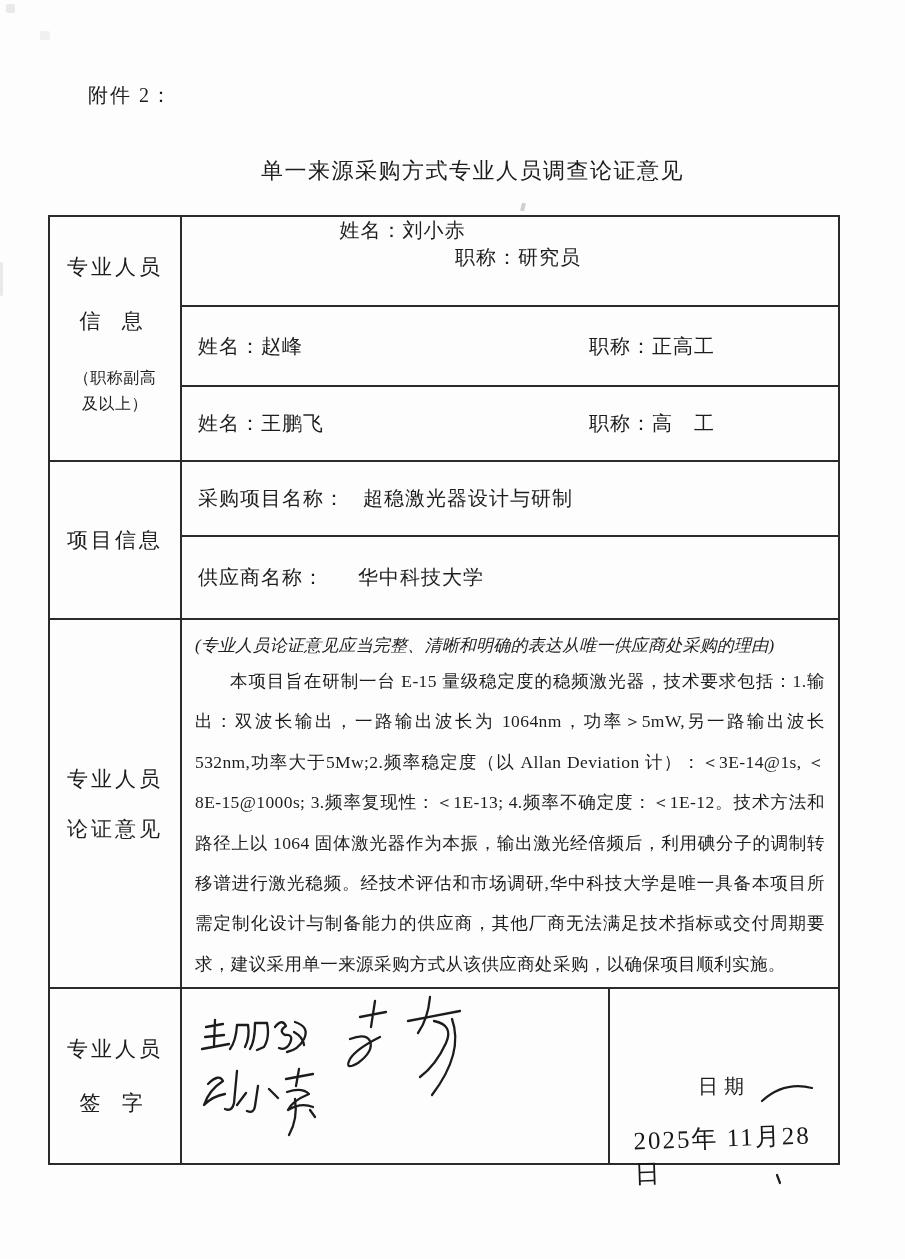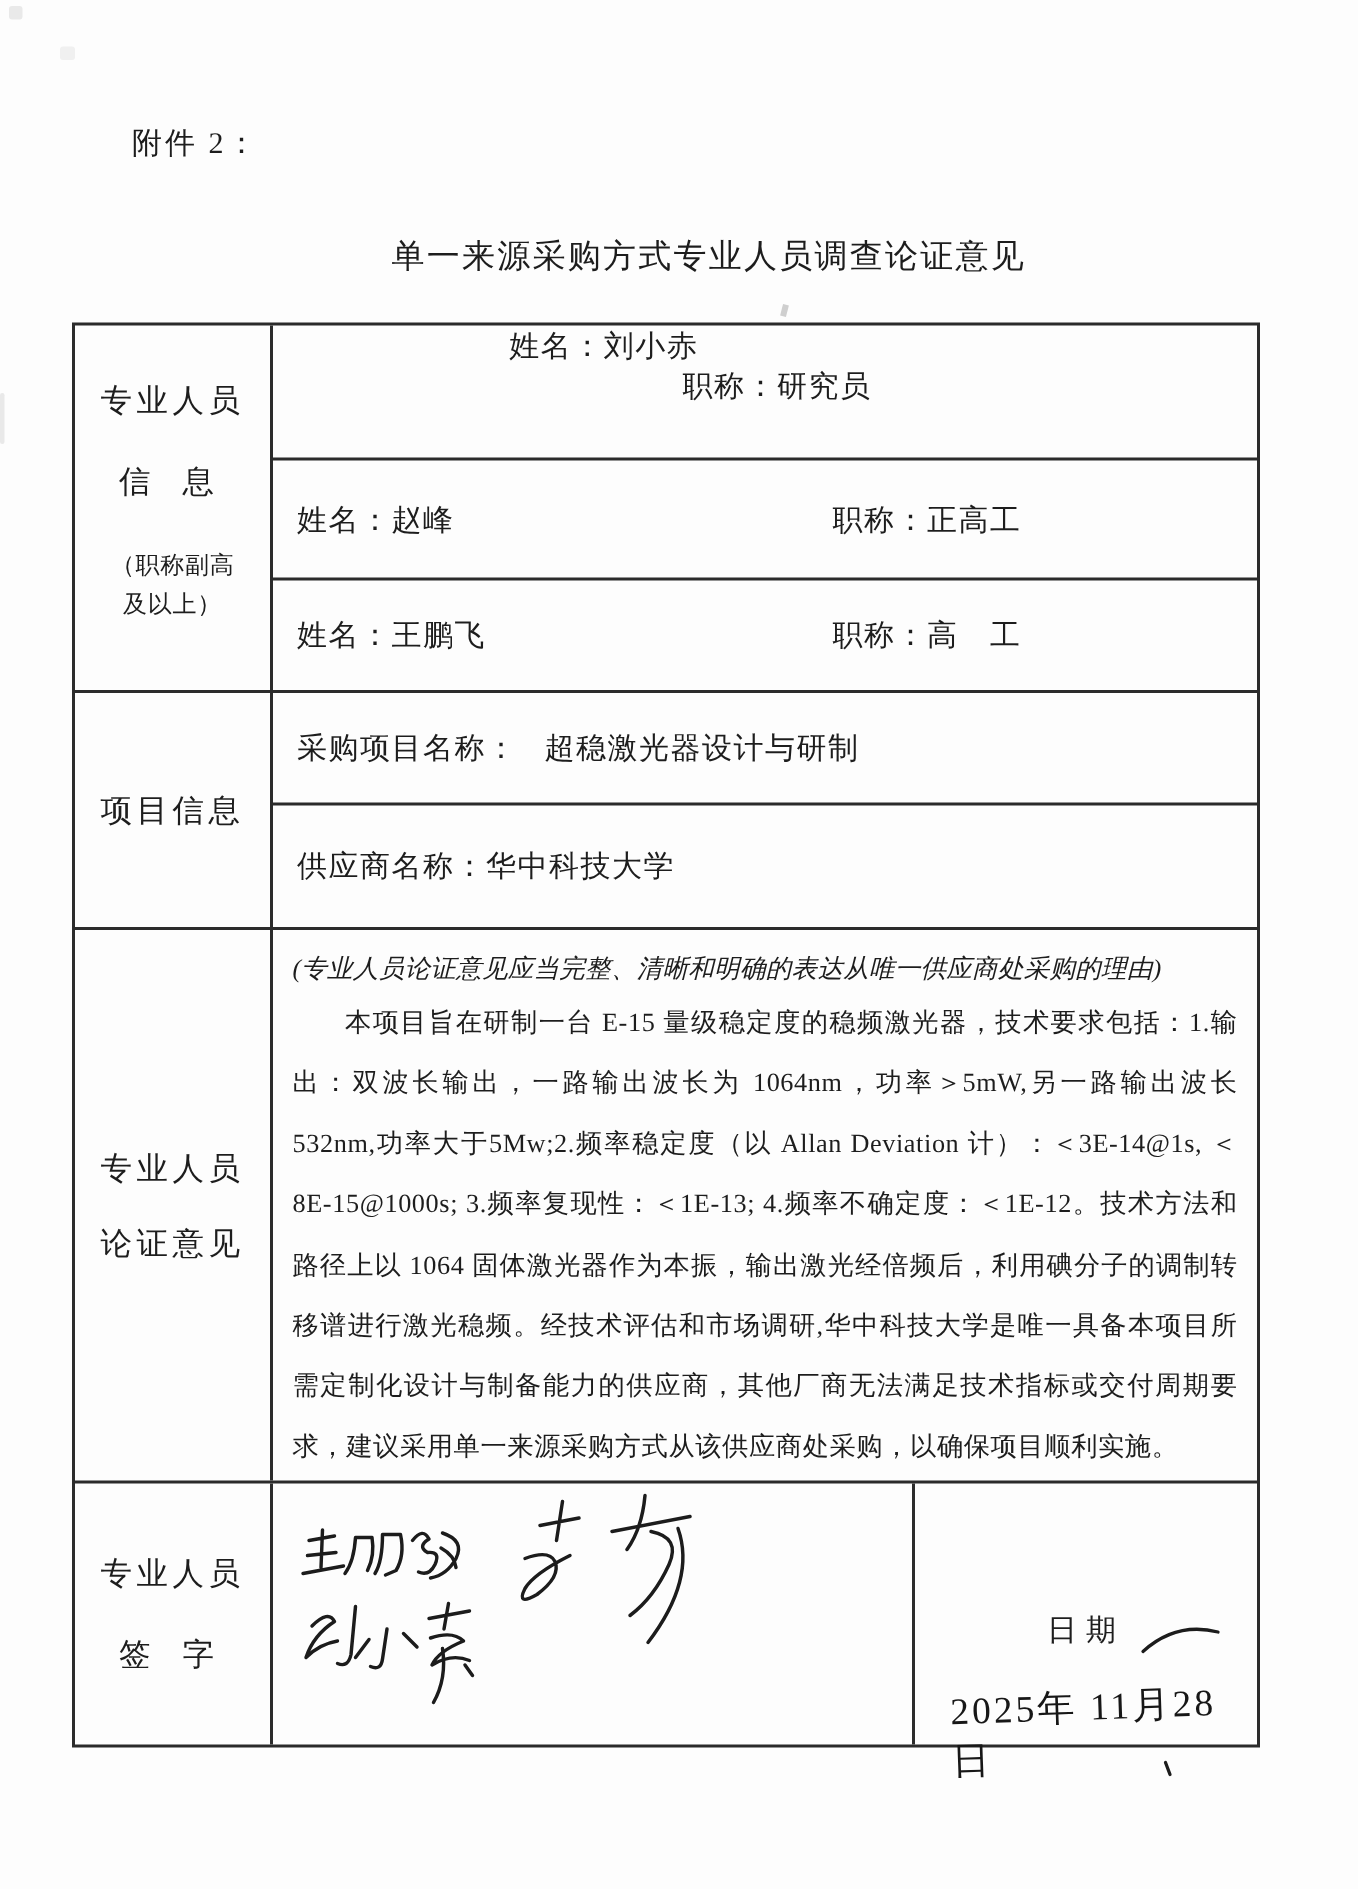--- a/index.html
+++ b/index.html
@@ -20,21 +20,21 @@
   .tbl{left:48px;top:215px;width:792px;height:950px;
     border:2px solid #2b2b2b;box-sizing:border-box;
     display:flex;flex-direction:column;background:transparent;}
   .sec{display:flex;box-sizing:border-box;}
   .sec + .sec{border-top:2px solid #2b2b2b;}
   .labelcol{width:132px;border-right:2px solid #2b2b2b;box-sizing:border-box;
     display:flex;flex-direction:column;align-items:center;flex-shrink:0;}
   .rowscol{flex:1;display:flex;flex-direction:column;box-sizing:border-box;}
   .prow{box-sizing:border-box;display:flex;align-items:center;padding-left:16px;
     font-size:20px;letter-spacing:1px;}
-  .prow + .prow{border-top:2px solid #2b2b2b;}
+  .prow + .prow{border-top:2px solid #2b2b2b;gap:34px;}
   .fname{width:357px;}
   .lab-main{font-size:21px;letter-spacing:3px;}
   .lab-note{font-size:16px;line-height:26px;text-align:center;letter-spacing:0.5px;}
   
   .sec1 .lab-l1{margin-top:36px;}
   .sec1 .lab-l2{margin-top:26px;letter-spacing:8px;}
   .sec1 .lab-note{margin-top:30px;}
   
   .sec2 .labelcol{justify-content:center;}
   

